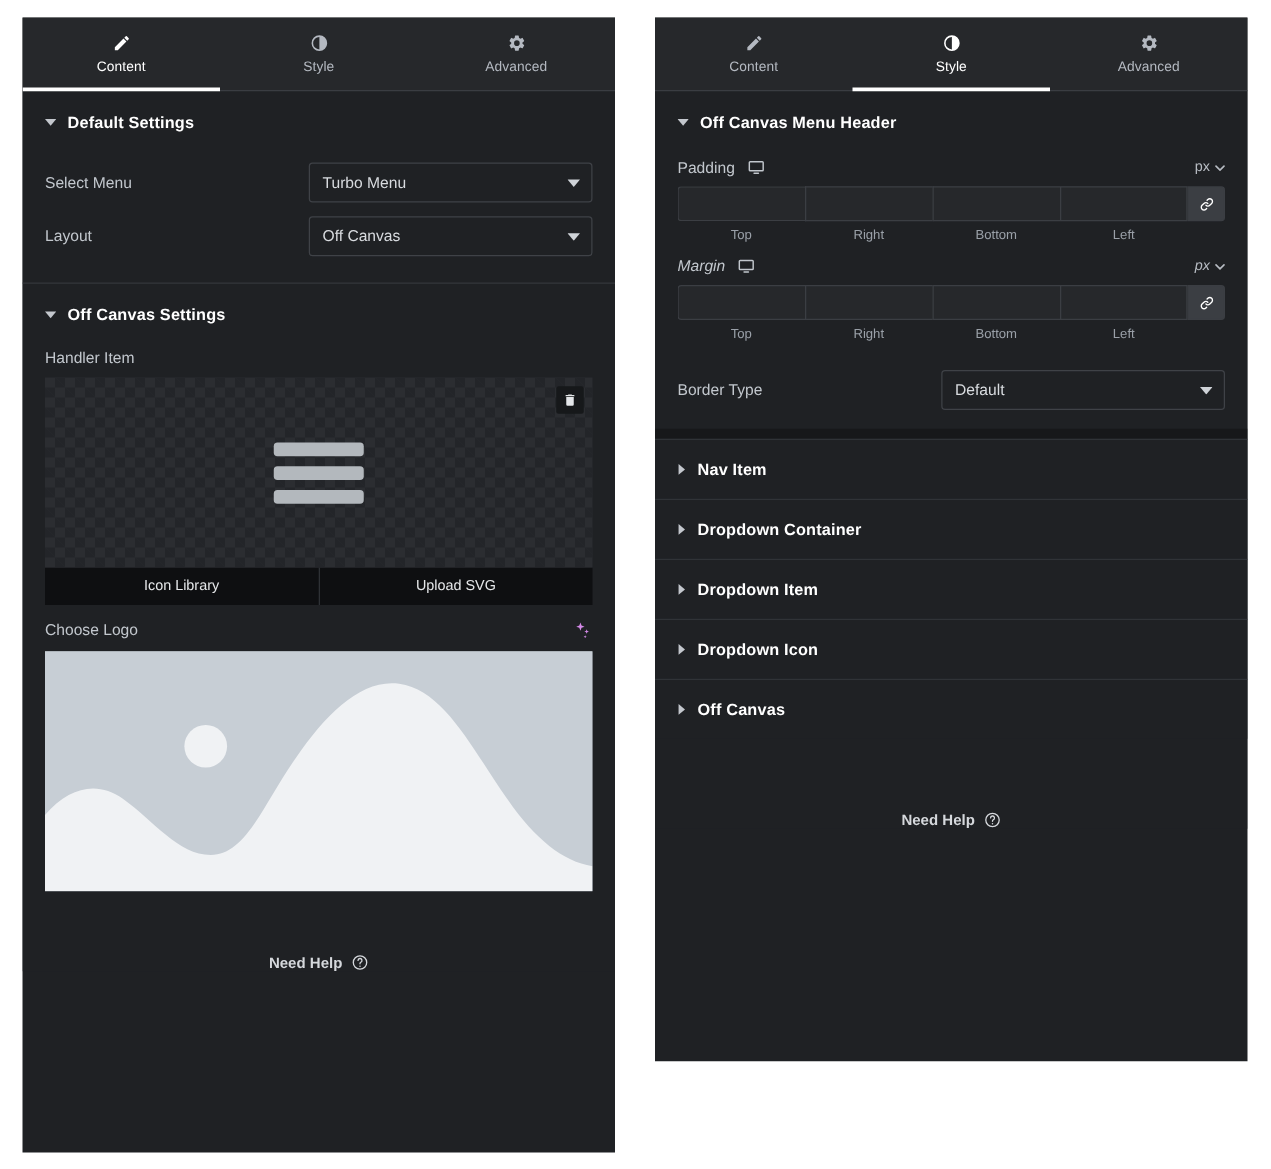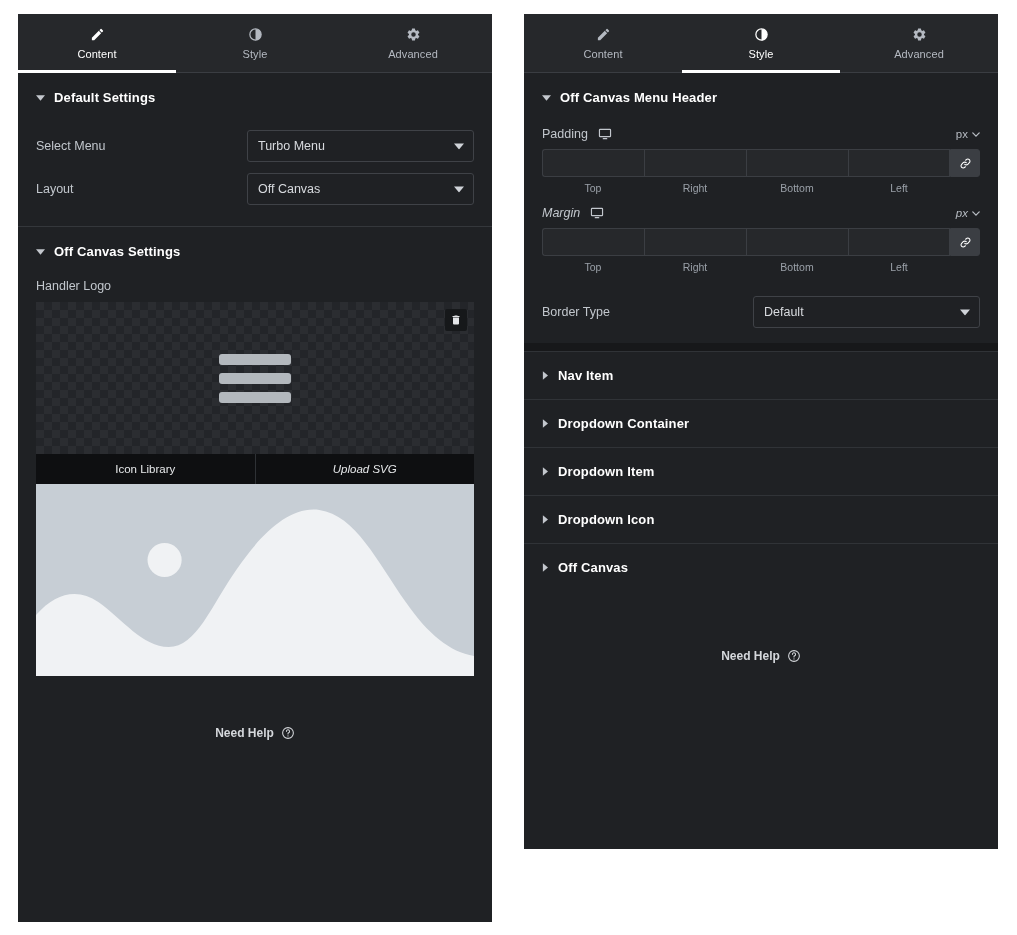--- a/index.html
+++ b/index.html
@@ -229,21 +229,21 @@
   .media-actions .btn {
     flex: 1 1 0;
     height: 30px;
     background: #0e0f11;
     color: #e6e8ea;
     font-size: 11.5px;
     display: flex; align-items: center; justify-content: center;
     cursor: pointer;
     user-select: none;
   }
-  .media-actions .btn + .btn { border-left: 1px solid #2e3135; font-style: italic; }
+  .media-actions .btn + .btn { border-left: 1px solid #2e3135; }
 
   
   .logo-box {
     width: 100%;
     height: 192px;
     background: #c7ced5;
     overflow: hidden;
     position: relative;
   }
 
@@ -361,41 +361,51 @@
           <svg width="9" height="7" viewBox="0 0 10 7" fill="currentColor">
               <path d="M0 1h10L5 7z"></path>
             </svg>
         </span>
         <span>Off Canvas Settings</span>
       </div>
 
       <div class="section-body" style="padding-bottom:0;">
 
         <div class="field-title">
-          <span>Handler Logo</span>
+          <span>Handler Item</span>
         </div>
 
         <div class="media-box">
           <div class="media-del">
             <svg width="12" height="12" viewBox="0 0 24 24" fill="currentColor">
                 <path d="M6 19a2 2 0 0 0 2 2h8a2 2 0 0 0 2-2V7H6v12zM19 4h-3.5l-1-1h-5l-1 1H5v2h14V4z"></path>
               </svg>
           </div>
           <div class="burger">
             <i></i>
               <i></i>
               <i></i>
           </div>
         </div>
 
         <div class="media-actions">
           <div class="btn">Icon Library</div>
           <div class="btn">Upload SVG</div>
         </div>
 
+        <div class="field-title" style="margin-top:12px;">
+          <span>Choose Logo</span>
+          <span style="display:flex;color:#d48ae8;">
+            <svg width="16" height="16" viewBox="0 0 24 24" fill="currentColor">
+              <path d="M9.5 3l1.35 3.65L14.5 8l-3.65 1.35L9.5 13 8.15 9.35 4.5 8l3.65-1.35z"></path>
+              <path d="M17 11l.75 2.05L19.8 13.8l-2.05.75L17 16.6l-.75-2.05L14.2 13.8l2.05-.75z"></path>
+              <path d="M15.2 18.2l.5 1.35 1.35.5-1.35.5-.5 1.35-.5-1.35-1.35-.5 1.35-.5z"></path>
+            </svg>
+          </span>
+        </div>
 
         <div class="logo-box">
           <svg width="100%" height="100%" viewBox="0 0 436 192" preserveAspectRatio="none">
             <rect x="0" y="0" width="436" height="192" fill="#c7ced5"></rect>
             <circle cx="128" cy="76" r="17" fill="#f0f2f4"></circle>
             <path d="M0 131 C20 108, 42 104, 62 118 C86 135, 106 163, 132 163 C160 163, 174 122, 200 85 C224 50, 252 22, 282 26 C318 31, 340 78, 368 118 C390 150, 412 168, 436 172 L436 192 L0 192 Z" fill="#f0f2f4"></path>
           </svg>
         </div>
 
         <div class="need-help" style="margin-top:50px;">

